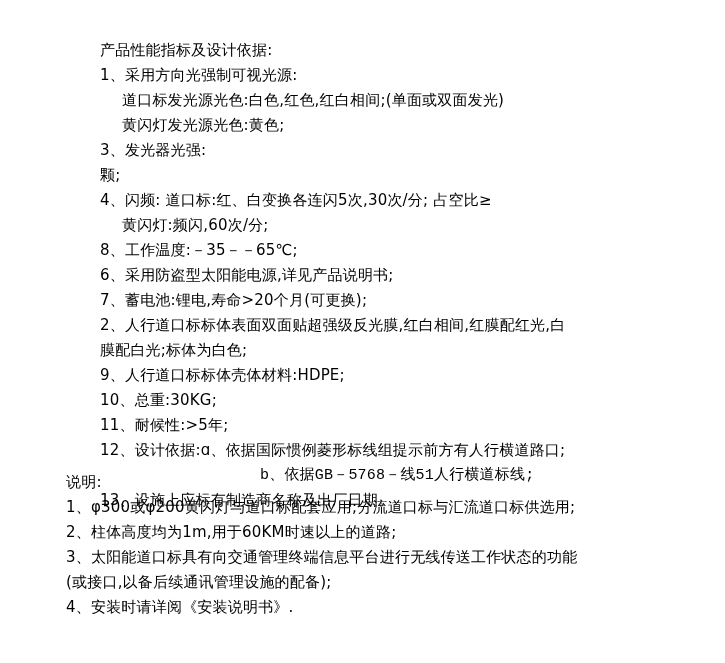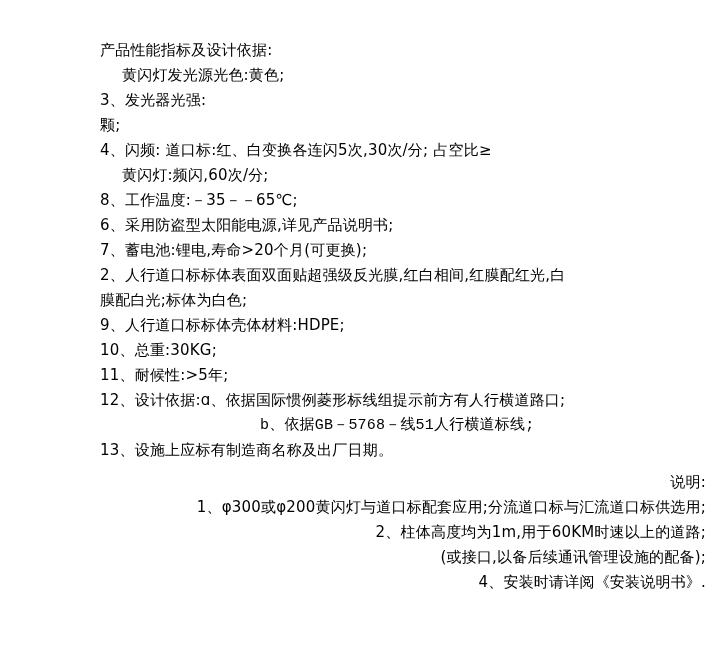--- a/index.html
+++ b/index.html
@@ -25,21 +25,20 @@
     position: absolute;
     left: 100px;
     top: 38px;
     width: 600px;
   }
   .note-block {
     position: absolute;
     left: 66px;
     top: 470px;
     width: 640px;
-    text-align: right;
   }
   .line {
     font-size: 15px;
     line-height: 25px;
     letter-spacing: 0.2px;
     white-space: pre-wrap;
   }
   .indent-1 {
     padding-left: 22px;
   }
@@ -51,20 +50,22 @@
     font-weight: normal;
   }
 </style>
 </head>
 <body>
 
 <div class="page">
 
   <div class="body-block">
     <div class="line">产品性能指标及设计依据:</div>
+    <div class="line">1、采用方向光强制可视光源:</div>
+    <div class="line indent-1">道口标发光源光色:白色,红色,红白相间;(单面或双面发光)</div>
     <div class="line indent-1">黄闪灯发光源光色:黄色;</div>
     <div class="line">3、发光器光强:</div>
     <div class="line">颗;</div>
     <div class="line">4、闪频: 道口标:红、白变换各连闪5次,30次/分; 占空比≥</div>
     <div class="line indent-1">黄闪灯:频闪,60次/分;</div>
     <div class="line">8、工作温度:－35－－65℃;</div>
     <div class="line">6、采用防盗型太阳能电源,详见产品说明书;</div>
     <div class="line">7、蓄电池:锂电,寿命&gt;20个月(可更换);</div>
     <div class="line">2、人行道口标标体表面双面贴超强级反光膜,红白相间,红膜配红光,白</div>
     <div class="line">膜配白光;标体为白色;</div>
@@ -73,17 +74,18 @@
     <div class="line">11、耐候性:&gt;5年;</div>
     <div class="line">12、设计依据:ɑ、依据国际惯例菱形标线组提示前方有人行横道路口;</div>
     <div class="line indent-3">b、依据GB－5768－线51人行横道标线;</div>
     <div class="line">13、设施上应标有制造商名称及出厂日期。</div>
   </div>
 
   <div class="note-block">
     <div class="line">说明:</div>
     <div class="line">1、φ300或φ200黄闪灯与道口标配套应用;分流道口标与汇流道口标供选用;</div>
     <div class="line">2、柱体高度均为1m,用于60KM时速以上的道路;</div>
+    <div class="line">3、太阳能道口标具有向交通管理终端信息平台进行无线传送工作状态的功能</div>
     <div class="line">(或接口,以备后续通讯管理设施的配备);</div>
     <div class="line bold">4、安装时请详阅《安装说明书》.</div>
   </div>
 
 </div>
 
 </body></html>

